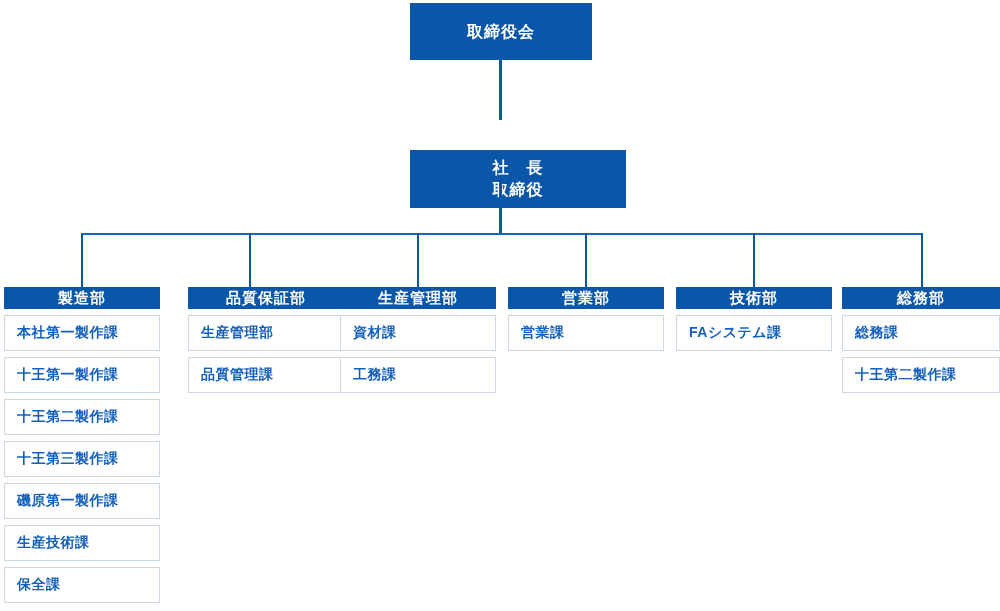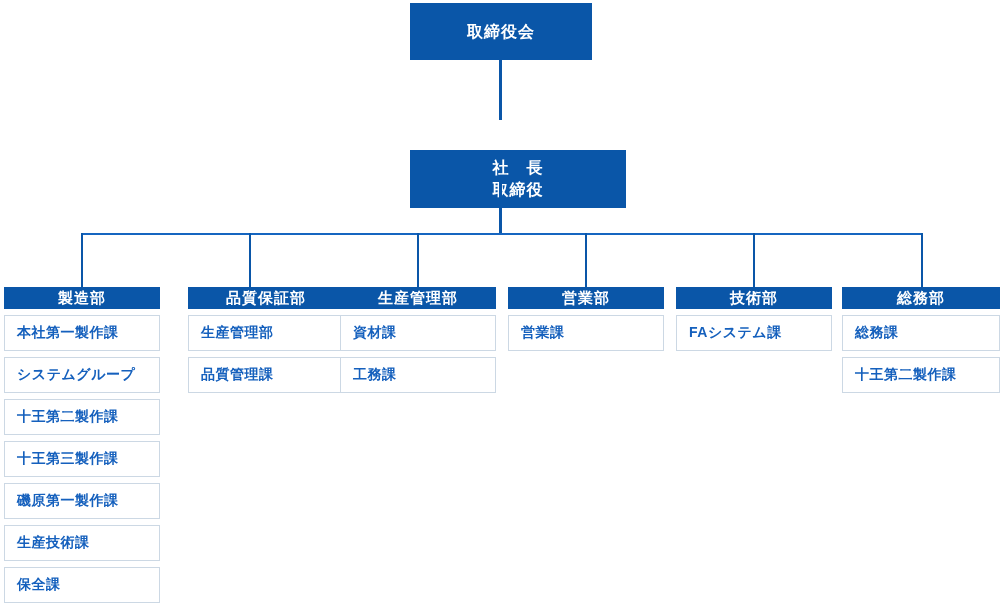--- a/index.html
+++ b/index.html
@@ -123,21 +123,21 @@
   <div class="conn-v thin" style="left:921px; top:233px; height:54px;"></div>
 
   <div class="dept-col" style="left:4px;">
     <div class="dept-head">
       <span>製造部</span>
     </div>
     <div class="dept-item">
       <span>本社第一製作課</span>
     </div>
     <div class="dept-item">
-      <span>システムグループ</span>
+      <span>十王第一製作課</span>
     </div>
     <div class="dept-item">
       <span>十王第二製作課</span>
     </div>
     <div class="dept-item">
       <span>十王第三製作課</span>
     </div>
     <div class="dept-item">
       <span>磯原第一製作課</span>
     </div>

